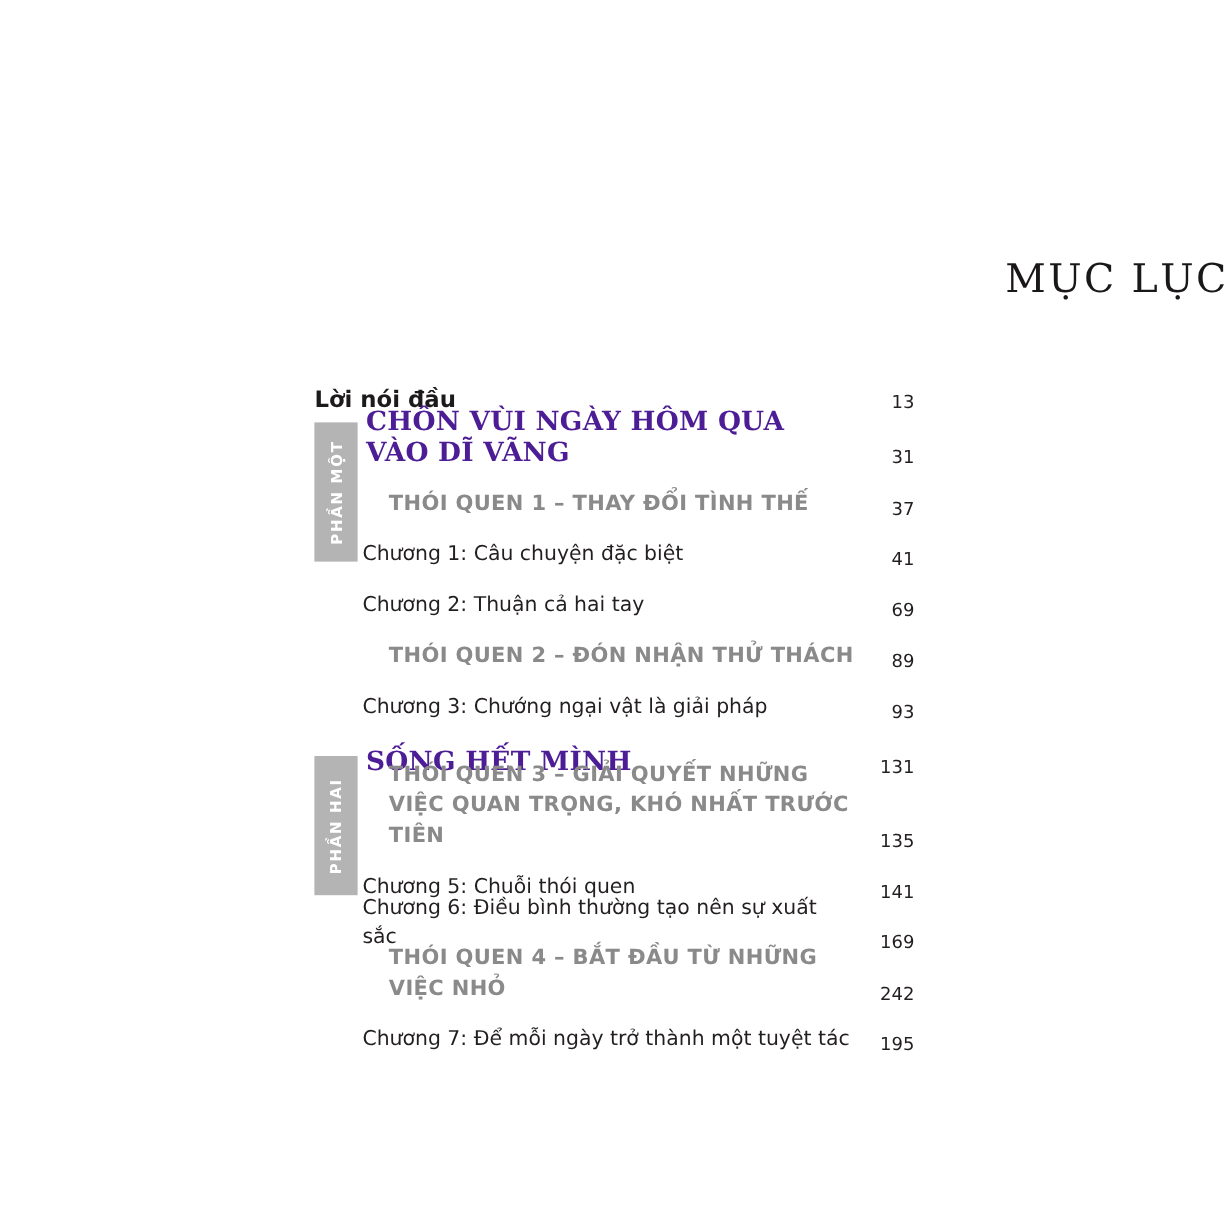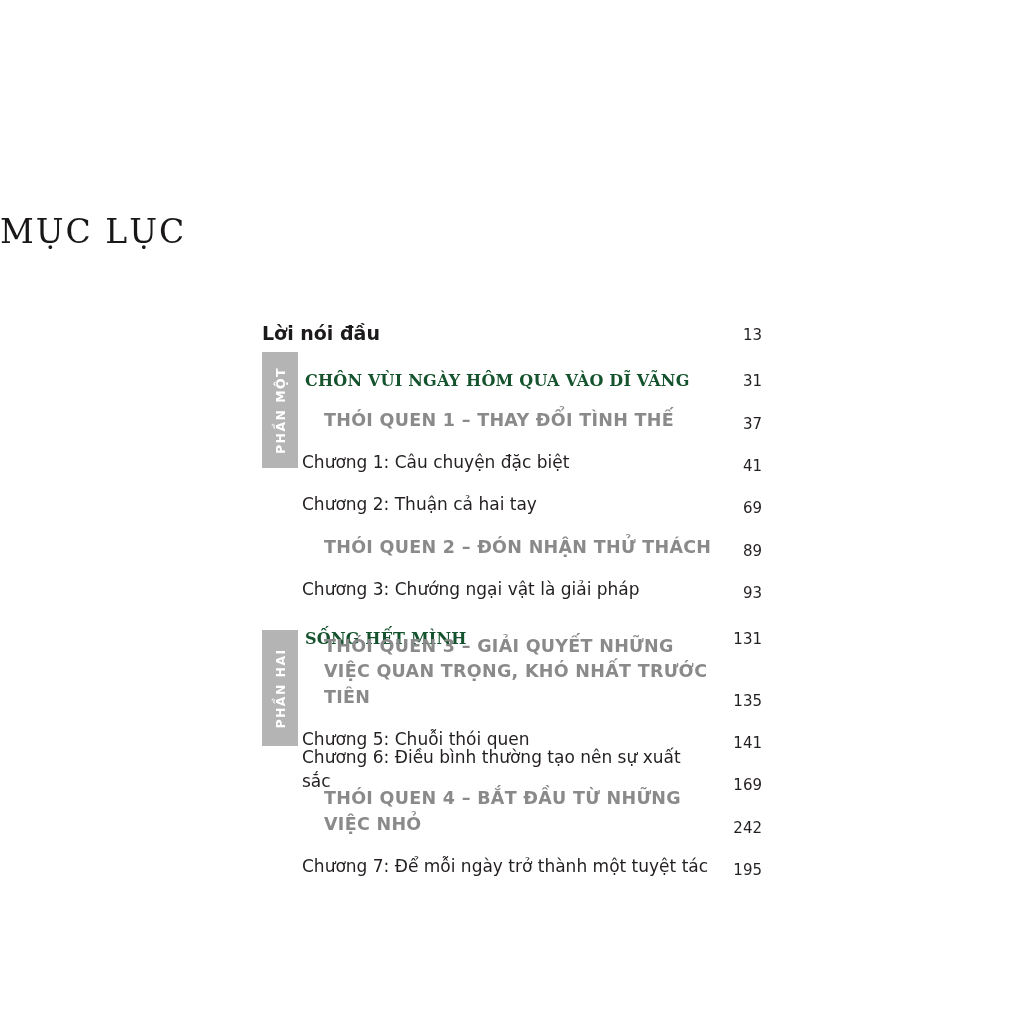--- a/index.html
+++ b/index.html
@@ -18,21 +18,21 @@
   .page {
     position: absolute;
     inset: 0;
     background: #ffffff;
   }
   .toc-title {
     position: absolute;
     top: 212px;
     left: 0;
     width: 1024px;
-    text-align: left;
+    text-align: right;
     font-family: "DejaVu Serif", serif;
     font-size: 33px;
     letter-spacing: 2px;
     color: #1a1718;
   }
 
   .toc {
     position: absolute;
     top: 300px;
     left: 262px;
@@ -64,23 +64,23 @@
   .lvl-habit { padding-left: 62px; }
   .lvl-chap  { padding-left: 78px; }
 
   .t-front {
     font-size: 19px;
     font-weight: bold;
     color: #1d1a1b;
   }
   .t-part {
     font-family: "DejaVu Serif", serif;
-    font-size: 16px;
-    font-weight: bold;
-    color: #14532d;
+    font-size: 22px;
+    font-weight: bold;
+    color: #4c1d95;
     letter-spacing: 0.2px;
   }
   .t-habit {
     font-size: 17.5px;
     font-weight: bold;
     color: #8a8a8a;
     letter-spacing: 0.3px;
     line-height: 1.45;
   }
   .t-chap {

